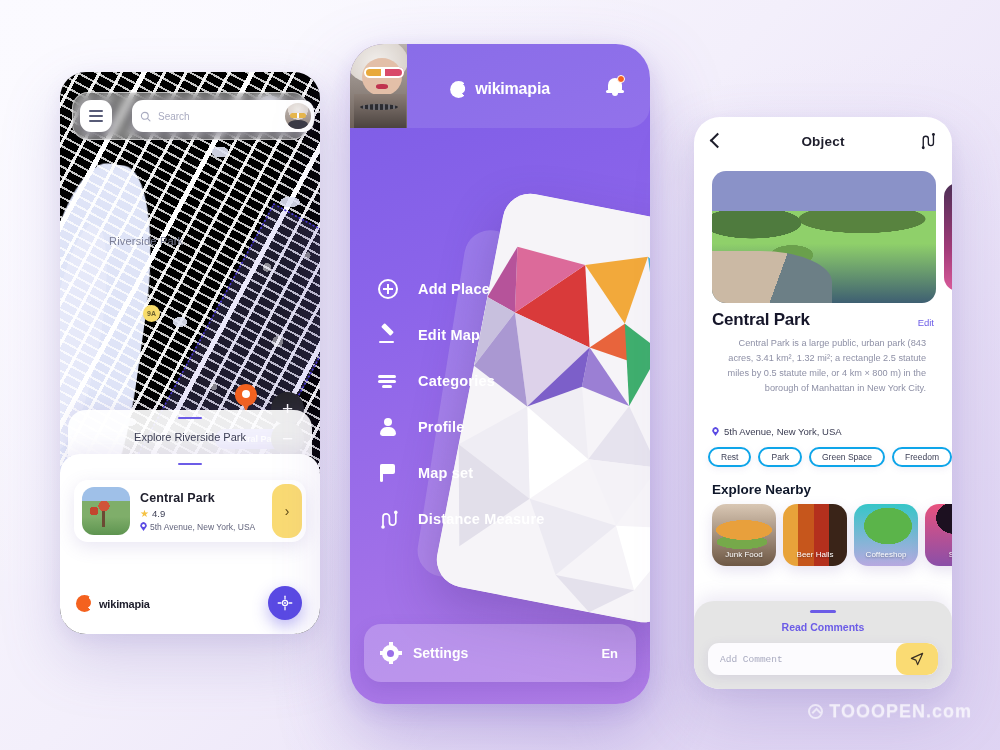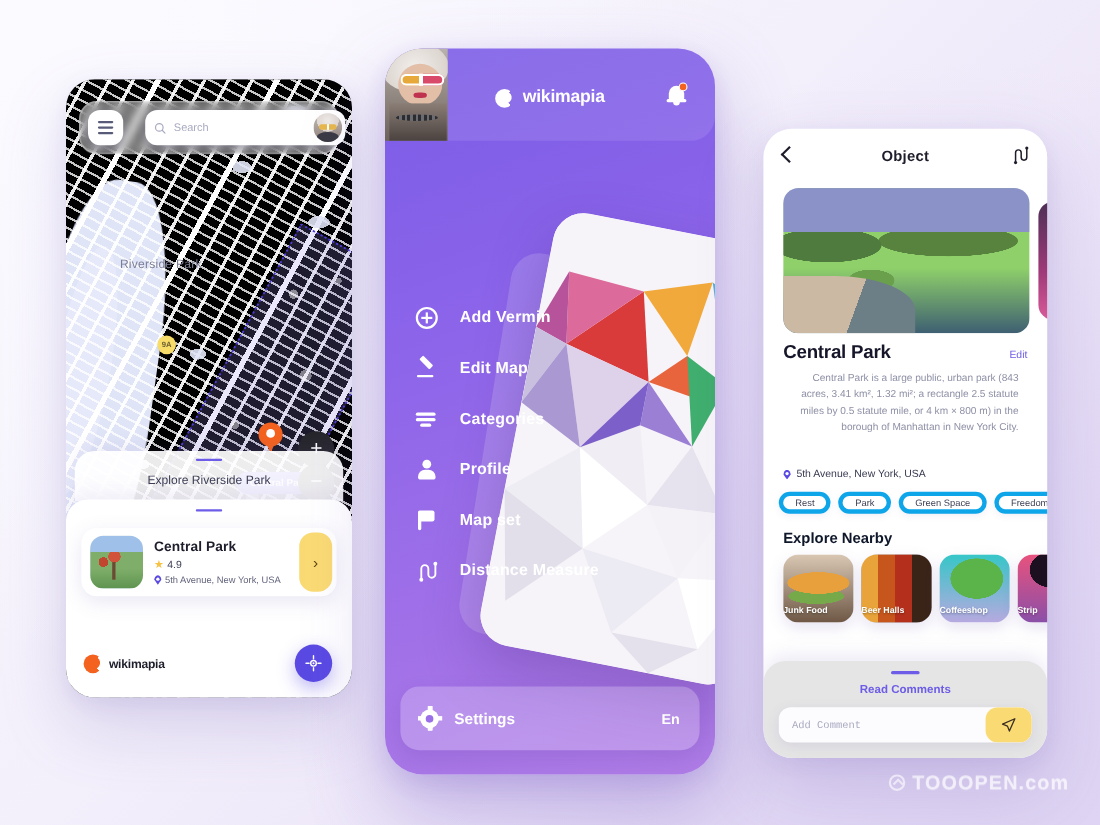--- a/index.html
+++ b/index.html
@@ -467,37 +467,37 @@
   }
   .det-addr{
     position:absolute; left:18px; top:309px; display:flex; align-items:center; gap:5px;
     font-size:9.5px; color:#3a3c52;
   }
   .tags{
     position:absolute; left:14px; top:330px; width:252px; display:flex; gap:7px;
   }
   .tag{
     height:20px; padding:0 11px; border-radius:10px; background:#fff;
-    border:4px solid #0ea5e9;
+    border:2px solid #0ea5e9;
     box-shadow:0 2px 7px rgba(120,100,180,.10);
     display:flex; align-items:center; font-size:8.5px; color:#3e4057; white-space:nowrap;
   }
   .nearby-title{
     position:absolute; left:18px; top:365px; font-size:13.5px; font-weight:700; color:#0f172a;
   }
   .nearby-row{
     position:absolute; left:18px; top:387px; width:248px; display:flex; gap:7px;
   }
   .nb-card{
     width:64px;height:62px;border-radius:14px;position:relative;overflow:hidden;flex:none;
     box-shadow:0 5px 14px rgba(120,100,180,.18);
   }
   .nb-lbl{
-    position:absolute; left:0; right:0; bottom:7px; 
-    font-size:8px; font-weight:700; color:#fff; text-shadow:0 1px 2px rgba(0,0,0,.35);
+    position:absolute; left:0; right:0; bottom:7px; text-align:center;
+    font-size:8px; font-weight:400; color:#fff; text-shadow:0 1px 2px rgba(0,0,0,.35);
   }
   .nb-1{ background:
       radial-gradient(ellipse 40px 14px at 32px 26px,#e8a03c 70%,transparent 71%),
       radial-gradient(ellipse 36px 10px at 30px 38px,#76a94a 70%,transparent 71%),
       linear-gradient(#d9c7b4,#6e5845); }
   .nb-2{ background:
       linear-gradient(90deg,#e8a33a 0 24%, #c6561c 24% 48%, #b4301d 48% 72%, #3a2418 72% 100%),
       #2a1a12; }
   .nb-3{ background:
       radial-gradient(ellipse 34px 26px at 34px 22px,#5bb44a 70%,transparent 71%),
@@ -666,21 +666,21 @@
     <div class="bell-ic">
       <div class="b"></div>
         <div class="c"></div>
       <div class="bell-dot"></div>
     </div>
   </div>
 
   <div class="menu-list">
     <div class="menu-item">
       <span class="mi-ic ic-add"></span>
-      <span class="lbl">Add Vermin</span>
+      <span class="lbl">Add Place</span>
     </div>
     <div class="menu-item">
       <span class="mi-ic ic-edit"></span>
       <span class="lbl">Edit Map</span>
     </div>
     <div class="menu-item">
       <span class="mi-ic ic-cat"></span>
       <span class="lbl">Categories</span>
     </div>
     <div class="menu-item">

